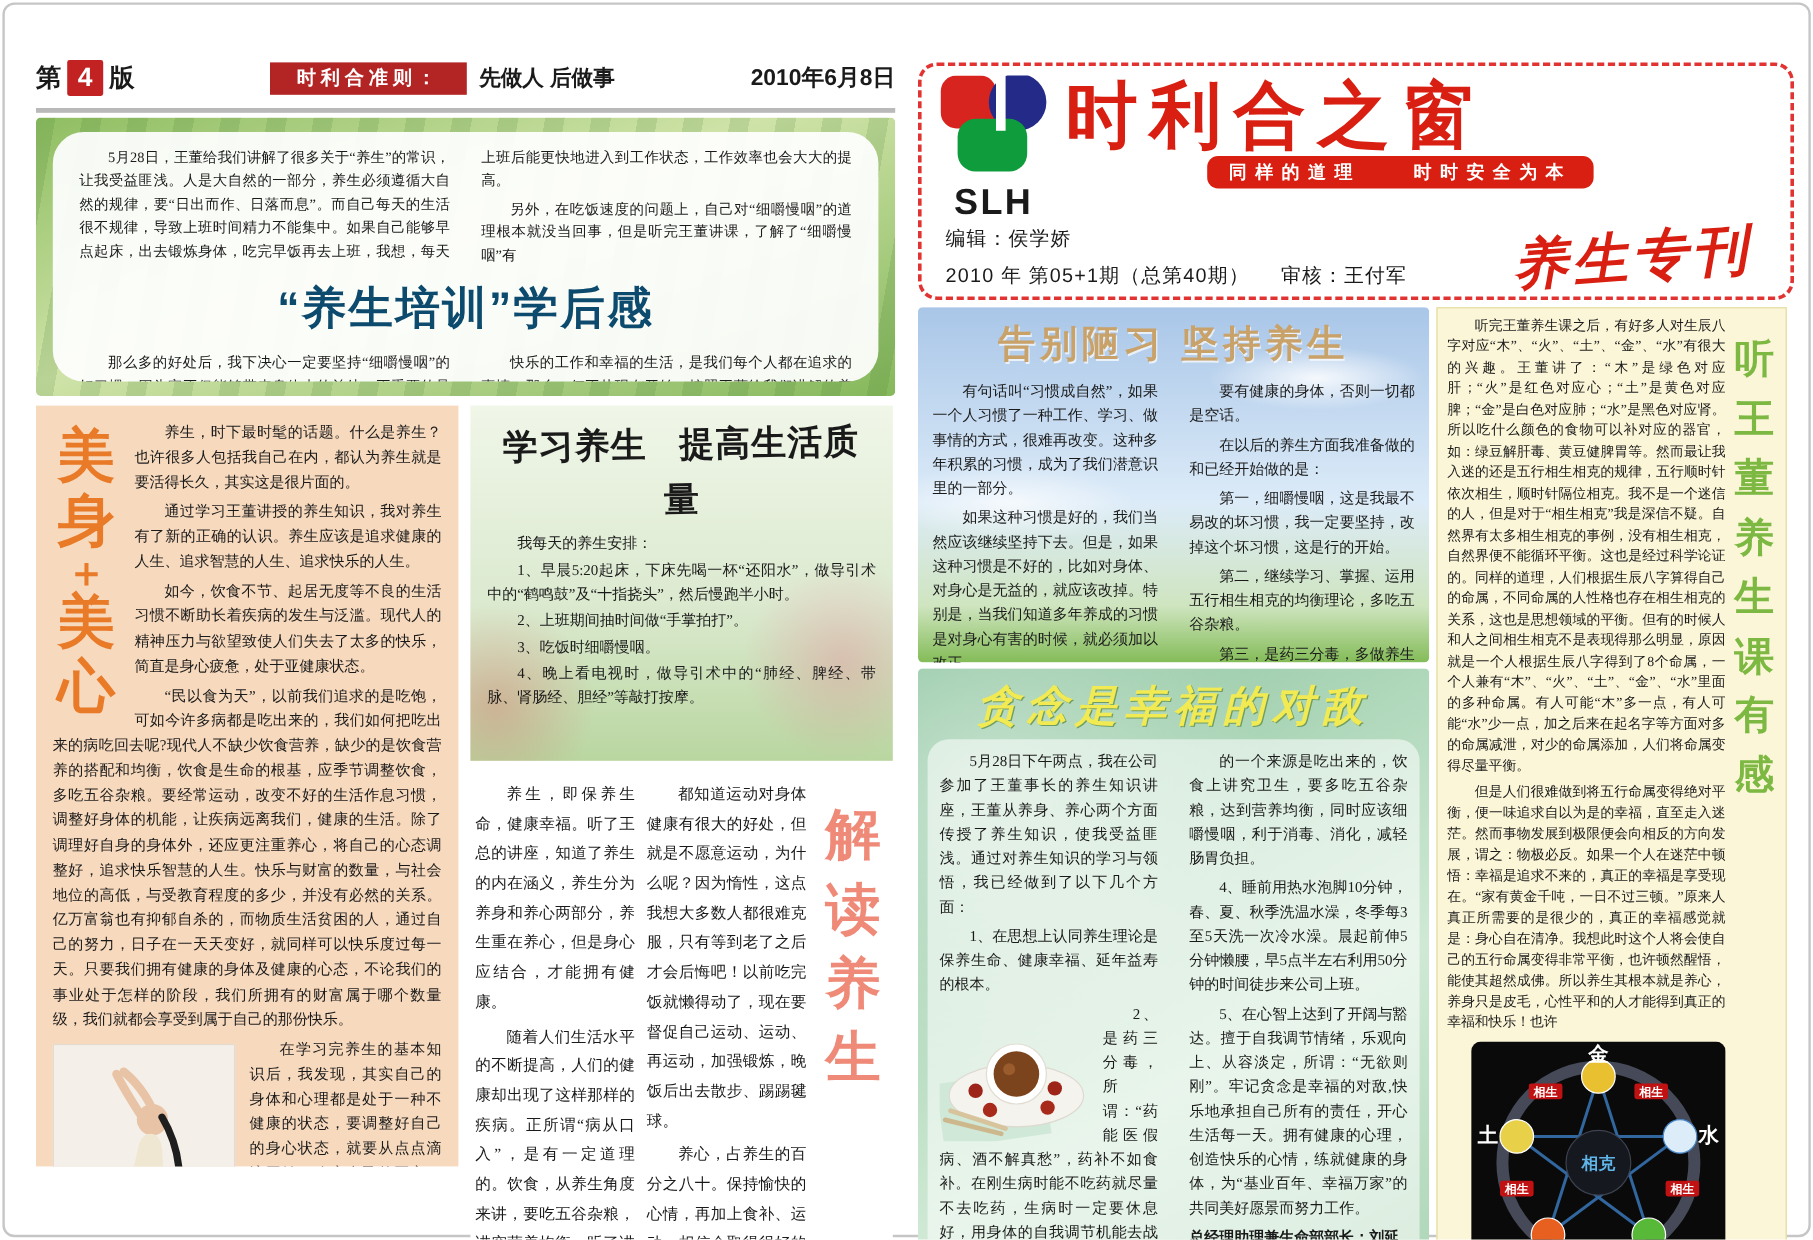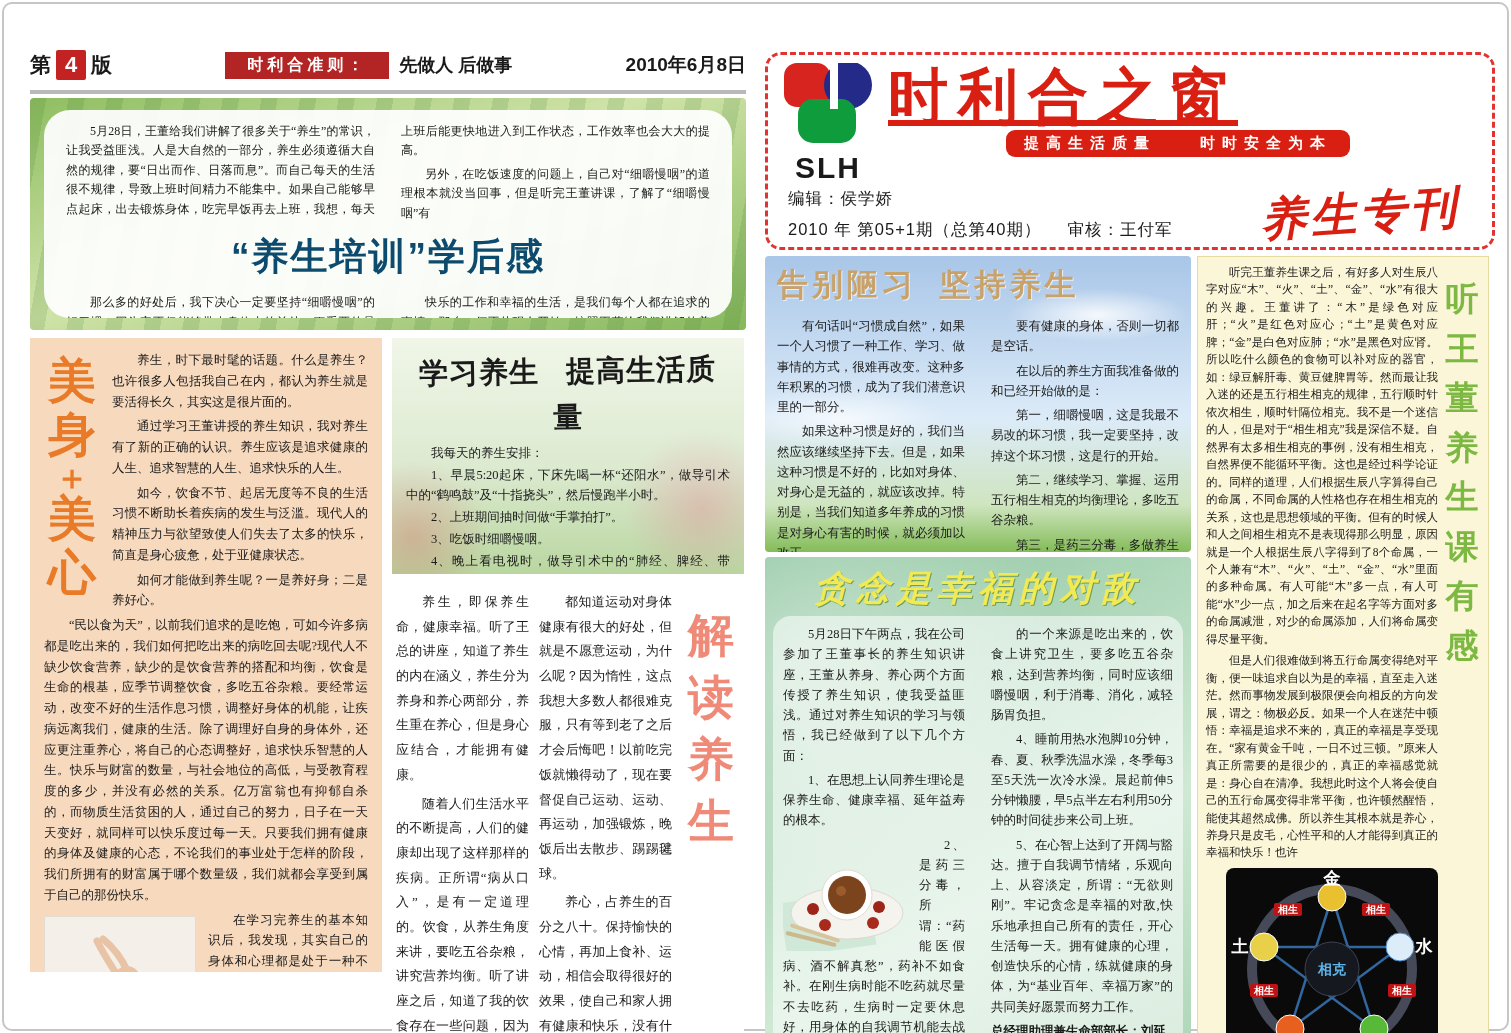--- a/index.html
+++ b/index.html
@@ -35,53 +35,53 @@
   .bm-title{float:left;width:56px;margin:4px 12px 6px 0;display:flex;flex-direction:column;align-items:center;
     color:#e87a28;font-family:"Liberation Sans",sans-serif;font-weight:bold;font-size:48px;line-height:1.12;}
   .bm-title .plus{font-size:34px;line-height:.9;}
   .photo-stretch{float:left;width:150px;height:182px;margin:6px 12px 2px 0;background:#f3eee7;border:1px solid #e4dcd0;}
   .rightcol{width:352px;display:flex;flex-direction:column;gap:8px;}
 
   .learning{background:
      radial-gradient(circle at 88% 72%,rgba(235,110,140,.30),transparent 22%),
      radial-gradient(circle at 6% 84%,rgba(225,70,80,.28),transparent 20%),
      linear-gradient(180deg,#f0f6e8 0%,#dcead0 55%,#b9d6a0 100%);
-    padding:10px 14px;font-size:12.5px;line-height:1.6;height:236px;box-sizing:border-box;overflow:hidden;}
+    padding:10px 14px;font-size:12.5px;line-height:1.6;height:296px;box-sizing:border-box;overflow:hidden;}
   .learn-title{text-align:center;font-family:"Liberation Sans",sans-serif;font-weight:bold;font-size:29px;
     letter-spacing:1px;margin:0 0 6px 0;text-indent:0;transform:rotate(-1deg);}
   .learning p{margin-bottom:2px;}
 
   .interpret{background:#fff;display:flex;gap:10px;padding:8px 4px 0 4px;font-size:13px;line-height:1.9;flex:1;overflow:hidden;}
   .interpret .tcol{flex:1;}
   .int-title{width:58px;display:flex;flex-direction:column;align-items:center;color:#ef8a78;
     font-family:"Liberation Sans",sans-serif;font-weight:bold;font-size:46px;line-height:1.35;padding-top:14px;}
 
   
   .masthead{border:3px dashed #e23333;border-radius:16px;height:198px;box-sizing:border-box;padding:8px 14px;position:relative;}
   .mh-top{display:flex;align-items:flex-start;gap:14px;}
   .logo-wrap{text-align:center;}
   .logo-wrap .slh{font-family:"Liberation Sans",sans-serif;font-weight:bold;font-size:30px;letter-spacing:2px;line-height:1;}
-  .mh-title{color:#d81f11;font-family:"Liberation Sans",sans-serif;font-weight:bold;font-size:60px;letter-spacing:10px;line-height:1.05;margin-top:2px;white-space:nowrap;text-decoration:underline;}
+  .mh-title{color:#d81f11;font-family:"Liberation Sans",sans-serif;font-weight:bold;font-size:60px;letter-spacing:10px;line-height:1.05;margin-top:2px;white-space:nowrap;}
   .mh-banner{margin:2px 0 4px 118px;background:#d81f11;color:#fff;border-radius:9px;padding:4px 18px;
     font-family:"Liberation Sans",sans-serif;font-weight:bold;font-size:15px;letter-spacing:7px;width:fit-content;}
   .mh-info{display:flex;align-items:center;gap:24px;margin-left:6px;}
   .mh-lines{font-family:"Liberation Sans",sans-serif;font-size:16.5px;line-height:1.9;letter-spacing:1px;}
   .mh-lines .row{display:flex;gap:26px;}
   .special{color:#d81f11;font-weight:bold;font-size:46px;letter-spacing:4px;transform:rotate(-4deg);
     font-family:"Liberation Serif",serif;font-style:italic;margin-left:auto;margin-right:18px;}
 
   
   .rp-cols{display:flex;gap:6px;margin-top:6px;}
   .rp-left{width:426px;display:flex;flex-direction:column;gap:5px;}
   .habits{height:296px;box-sizing:border-box;padding:6px 12px;border-radius:4px;font-size:12.5px;line-height:1.62;overflow:hidden;
     background:
       radial-gradient(ellipse 130px 38px at 78% 20%,rgba(255,255,255,.85),transparent 70%),
       radial-gradient(ellipse 150px 45px at 18% 55%,rgba(255,255,255,.7),transparent 70%),
       linear-gradient(180deg,#a9c6e8 0%,#dcebf8 55%,#cfe5c0 84%,#84bc58 100%);}
-  .hab-title{text-align:left;text-indent:0;color:#c9a26a;font-family:Liberation Mono, monospace;
+  .hab-title{text-align:center;text-indent:0;color:#c9a26a;font-family:Liberation Sans, sans-serif;
     font-weight:bold;font-size:31px;letter-spacing:4px;margin:0 0 4px 0;text-shadow:1px 1px 0 rgba(255,255,255,.7);}
   .twocol{display:flex;gap:26px;}
   .twocol .tcol{flex:1;}
   .greed{flex:1;box-sizing:border-box;padding:6px 8px;border-radius:4px;overflow:hidden;
     background:
       radial-gradient(circle at 12% 16%,rgba(255,255,255,.4),transparent 38%),
       linear-gradient(150deg,#8cc49e,#cfe9d4 55%,#a0ceac);}
   .greed-title{text-align:center;text-indent:0;color:#f2ea52;font-family:"Liberation Serif",serif;font-style:italic;
     font-weight:bold;font-size:35px;letter-spacing:6px;margin:2px 0 4px 0;text-shadow:1px 1px 0 #6f9d62;}
   .greed-panel{background:rgba(255,255,255,.55);border-radius:18px;padding:8px 10px;font-size:12.5px;line-height:1.62;}
@@ -132,21 +132,20 @@
       <div class="bm-title">
         <span>美</span>
         <span>身</span>
         <span class="plus">＋</span>
         <span>美</span>
         <span>心</span>
       </div>
       <p>养生，时下最时髦的话题。什么是养生？也许很多人包括我自己在内，都认为养生就是要活得长久，其实这是很片面的。</p>
       <p>通过学习王董讲授的养生知识，我对养生有了新的正确的认识。养生应该是追求健康的人生、追求智慧的人生、追求快乐的人生。</p>
       <p>如今，饮食不节、起居无度等不良的生活习惯不断助长着疾病的发生与泛滥。现代人的精神压力与欲望致使人们失去了太多的快乐，简直是身心疲惫，处于亚健康状态。</p>
-      <p>如何才能做到养生呢？一是养好身；二是养好心。</p>
       <p>“民以食为天”，以前我们追求的是吃饱，可如今许多病都是吃出来的，我们如何把吃出来的病吃回去呢?现代人不缺少饮食营养，缺少的是饮食营养的搭配和均衡，饮食是生命的根基，应季节调整饮食，多吃五谷杂粮。要经常运动，改变不好的生活作息习惯，调整好身体的机能，让疾病远离我们，健康的生活。除了调理好自身的身体外，还应更注重养心，将自己的心态调整好，追求快乐智慧的人生。快乐与财富的数量，与社会地位的高低，与受教育程度的多少，并没有必然的关系。亿万富翁也有抑郁自杀的，而物质生活贫困的人，通过自己的努力，日子在一天天变好，就同样可以快乐度过每一天。只要我们拥有健康的身体及健康的心态，不论我们的事业处于怎样的阶段，我们所拥有的财富属于哪个数量级，我们就都会享受到属于自己的那份快乐。</p>
       <svg class="photo-stretch" viewBox="0 0 150 182">
         <rect width="150" height="182" fill="#f4efe8"></rect>
         <circle cx="82" cy="62" r="13" fill="#e9c3a5"></circle>
         <path d="M78 74 Q88 72 90 86 L92 120 Q75 130 62 122 L70 86 Q72 76 78 74Z" fill="#f0e7d2"></path>
         <path d="M80 70 Q60 40 52 24" stroke="#e9c3a5" stroke-width="7" fill="none" stroke-linecap="round"></path>
         <path d="M88 68 Q78 38 58 22" stroke="#e9c3a5" stroke-width="7" fill="none" stroke-linecap="round"></path>
         <path d="M92 78 Q96 60 80 98" stroke="#2b2b2b" stroke-width="0" fill="none"></path>
         <path d="M86 74 Q110 110 96 150 L60 150 Q50 120 62 118" fill="none"></path>
         <ellipse cx="76" cy="142" rx="44" ry="20" fill="#cfcfcd"></ellipse>
@@ -203,21 +202,21 @@
           <rect x="2" y="0" width="46" height="44" rx="13" fill="#d8241e"></rect>
           <circle cx="66" cy="22" r="24" fill="#232a88"></circle>
           <rect x="16" y="36" width="58" height="44" rx="15" fill="#0f9c3c"></rect>
           <path d="M48 0 h8 v46 h-8z" fill="#fff"></path>
           <path d="M12 32 h40 v8 H12z" fill="#fff" opacity="0"></path>
         </svg>
         <div class="slh">SLH</div>
       </div>
       <div style="flex:1;">
         <div class="mh-title">时利合之窗</div>
-        <div class="mh-banner">提高生活质量　　时时安全为本</div>
+        <div class="mh-banner">同样的道理　　时时安全为本</div>
       </div>
     </div>
     <div class="mh-info">
       <div class="mh-lines">
         <div class="row">
           <span>编辑：侯学娇</span>
         </div>
         <div class="row">
           <span>2010 年  第05+1期（总第40期）</span>
           <span>审核：王付军</span>

